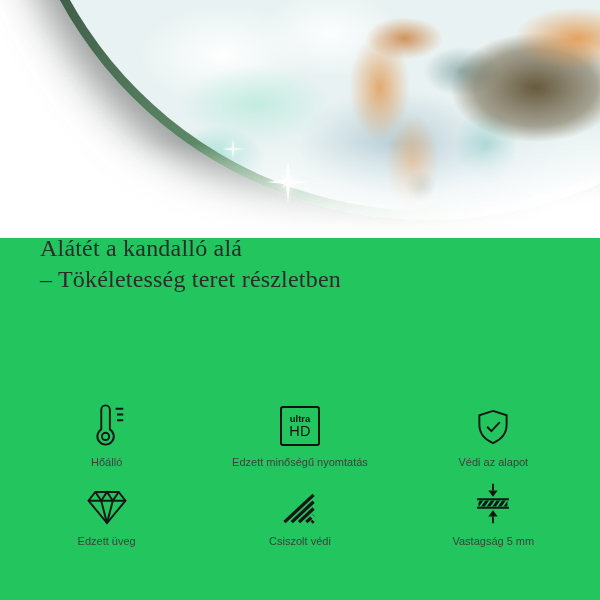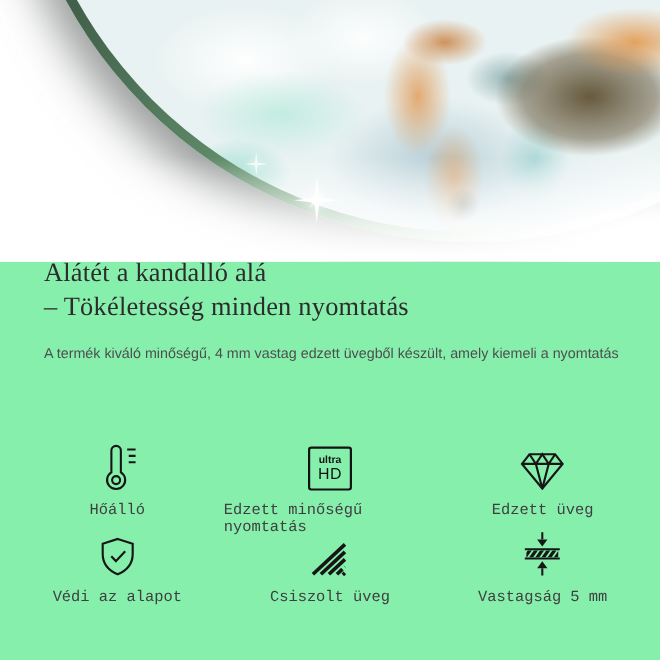--- a/index.html
+++ b/index.html
@@ -1,17 +1,17 @@
 <!DOCTYPE html>
 <html><head>
 <meta charset="utf-8">
 <style>
   html,body{margin:0;padding:0;}
   body{width:600px;height:600px;background:#ffffff;font-family:"Liberation Sans",sans-serif;overflow:hidden;}
-  .page{position:relative;width:600px;height:600px;background:#86efac;overflow:hidden;}
+  .page{position:relative;width:600px;height:600px;background:#22c55e;overflow:hidden;}
 
   
   .hero{position:absolute;left:0;top:0;width:600px;height:238px;overflow:hidden;background:#fff;}
   .glass-edge{
     position:absolute;left:9px;top:-620px;width:840px;height:840px;border-radius:50%;
     background:linear-gradient(115deg,#415f4a 28%,#5f8c69 45%,#92bb9b 55%,#c6e4cc 64%,#eef8f0 74%);
     box-shadow:-10px 14px 34px rgba(105,110,108,.45), 0 26px 50px rgba(105,110,108,.42);
   }
   .marble{
     position:absolute;inset:9px;border-radius:50%;
@@ -44,21 +44,21 @@
   .heading{position:absolute;left:40px;top:233px;font-family:"Liberation Serif","DejaVu Serif",serif;
     font-size:24px;line-height:31px;color:#2c2c2c;font-weight:400;letter-spacing:.2px;}
   .intro{position:absolute;left:40px;top:310px;font-size:13px;line-height:22.5px;color:#4e4e4e;}
   .intro div{white-space:nowrap;}
 
   
   .features{position:absolute;left:10px;top:398px;width:580px;display:grid;
     grid-template-columns:repeat(3,1fr);row-gap:8px;}
   .feature{display:flex;flex-direction:column;align-items:center;}
   .icon-wrap{height:48px;display:flex;align-items:flex-end;justify-content:center;}
-  .feature-label{margin-top:10px;font-size:14px;color:#3f3f3f;height:13px;font-family:Liberation Mono, monospace;}
+  .feature-label{margin-top:10px;font-size:11px;color:#3f3f3f;height:13px;}
   .icon-stroke{stroke:#161616;fill:none;stroke-width:2;}
   .hd-box{width:36px;height:36px;border:2.5px solid #121212;border-radius:3px;
     display:flex;flex-direction:column;align-items:center;justify-content:center;color:#121212;}
   .hd-top{font-size:9.5px;font-weight:700;line-height:10px;}
   .hd-bottom{font-size:14.5px;font-weight:400;line-height:15px;letter-spacing:.3px;}
 </style>
 </head>
 <body>
 
 <div class="page">
@@ -72,25 +72,24 @@
       <path fill="#ffffff" opacity=".7" d="M22 12 L23.6 20.4 L32 22 L23.6 23.6 L22 32 L20.4 23.6 L12 22 L20.4 20.4 Z" transform="rotate(45 22 22)"></path>
     </svg>
     <svg class="sparkle-small" viewBox="0 0 44 44">
       <path fill="#ffffff" d="M22 1 L24.3 19.7 L43 22 L24.3 24.3 L22 43 L19.7 24.3 L1 22 L19.7 19.7 Z"></path>
     </svg>
     <div class="hero-fade"></div>
   </div>
 
   <div class="heading">
     <div>Alátét a kandalló alá</div>
-    <div>– Tökéletesség minden nyomtatás</div>
+    <div>– Tökéletesség teret részletben</div>
   </div>
 
   <div class="intro">
-    <div>A termék kiváló minőségű, 4 mm vastag edzett üvegből készült, amely kiemeli a nyomtatás</div>
   </div>
 
   <div class="features">
 
     <div class="feature">
       <div class="icon-wrap">
         <svg width="42" height="44" viewBox="0 0 42 46">
           <path class="icon-stroke" stroke-width="2.2" d="M15 28.6 V8 a4.5 4.5 0 0 1 9 0 V28.6 a8.6 8.6 0 1 1 -9 0 Z"></path>
           <circle class="icon-stroke" stroke-width="2.2" cx="19.5" cy="36" r="3.8"></circle>
           <path class="icon-stroke" stroke-width="2.2" d="M30 7 h8 M31.5 13 h6.5 M31.5 19 h6.5"></path>
@@ -104,51 +103,51 @@
         <div class="hd-box">
           <div class="hd-top">ultra</div>
           <div class="hd-bottom">HD</div>
         </div>
       </div>
       <div class="feature-label">Edzett minőségű nyomtatás</div>
     </div>
 
     <div class="feature">
       <div class="icon-wrap">
+        <svg width="36" height="37" viewBox="0 0 36 38">
+          <path class="icon-stroke" d="M18 2 L32 6.5 V16 c0 9.5 -6 15.6 -14 19 C10 31.6 4 25.5 4 16 V6.5 Z"></path>
+          <path class="icon-stroke" stroke-width="2.4" d="M12 18.2 l4.3 4.5 L25 13.5"></path>
+        </svg>
+      </div>
+      <div class="feature-label">Védi az alapot</div>
+    </div>
+
+    <div class="feature">
+      <div class="icon-wrap">
         <svg width="42" height="35" viewBox="0 0 42 36">
           <path class="icon-stroke" d="M9 2 H33 L40 11 L21 34 L2 11 Z"></path>
           <path class="icon-stroke" stroke-width="1.8" d="M2 11 H40 M9 2 L15 11 L21 34 M15 11 L21 2 L27 11 M33 2 L27 11 L21 34"></path>
         </svg>
       </div>
       <div class="feature-label">Edzett üveg</div>
-    </div>
-
-    <div class="feature">
-      <div class="icon-wrap">
-        <svg width="36" height="37" viewBox="0 0 36 38">
-          <path class="icon-stroke" d="M18 2 L32 6.5 V16 c0 9.5 -6 15.6 -14 19 C10 31.6 4 25.5 4 16 V6.5 Z"></path>
-          <path class="icon-stroke" stroke-width="2.4" d="M12 18.2 l4.3 4.5 L25 13.5"></path>
-        </svg>
-      </div>
-      <div class="feature-label">Védi az alapot</div>
     </div>
 
     <div class="feature">
       <div class="icon-wrap">
         <svg width="36" height="33" viewBox="0 0 36 34">
           <g stroke="#161616" stroke-width="3.4" fill="none">
             <path d="M2 31 L32 3"></path>
             <path d="M9.5 31 L32 10"></path>
             <path d="M17 31 L32 17"></path>
             <path d="M24.5 31 L32 24" stroke-dasharray="7 3"></path>
             <path d="M30 31.5 L33.5 28.2" stroke-dasharray="2.6 2.4"></path>
           </g>
         </svg>
       </div>
-      <div class="feature-label">Csiszolt üveg</div>
+      <div class="feature-label">Csiszolt védi</div>
     </div>
 
     <div class="feature">
       <div class="icon-wrap">
         <svg width="40" height="43" viewBox="0 0 40 46">
           <defs>
             <clipPath id="barclip">
                 <rect x="4.5" y="19.7" width="31" height="6.6"></rect>
               </clipPath>
           </defs>

